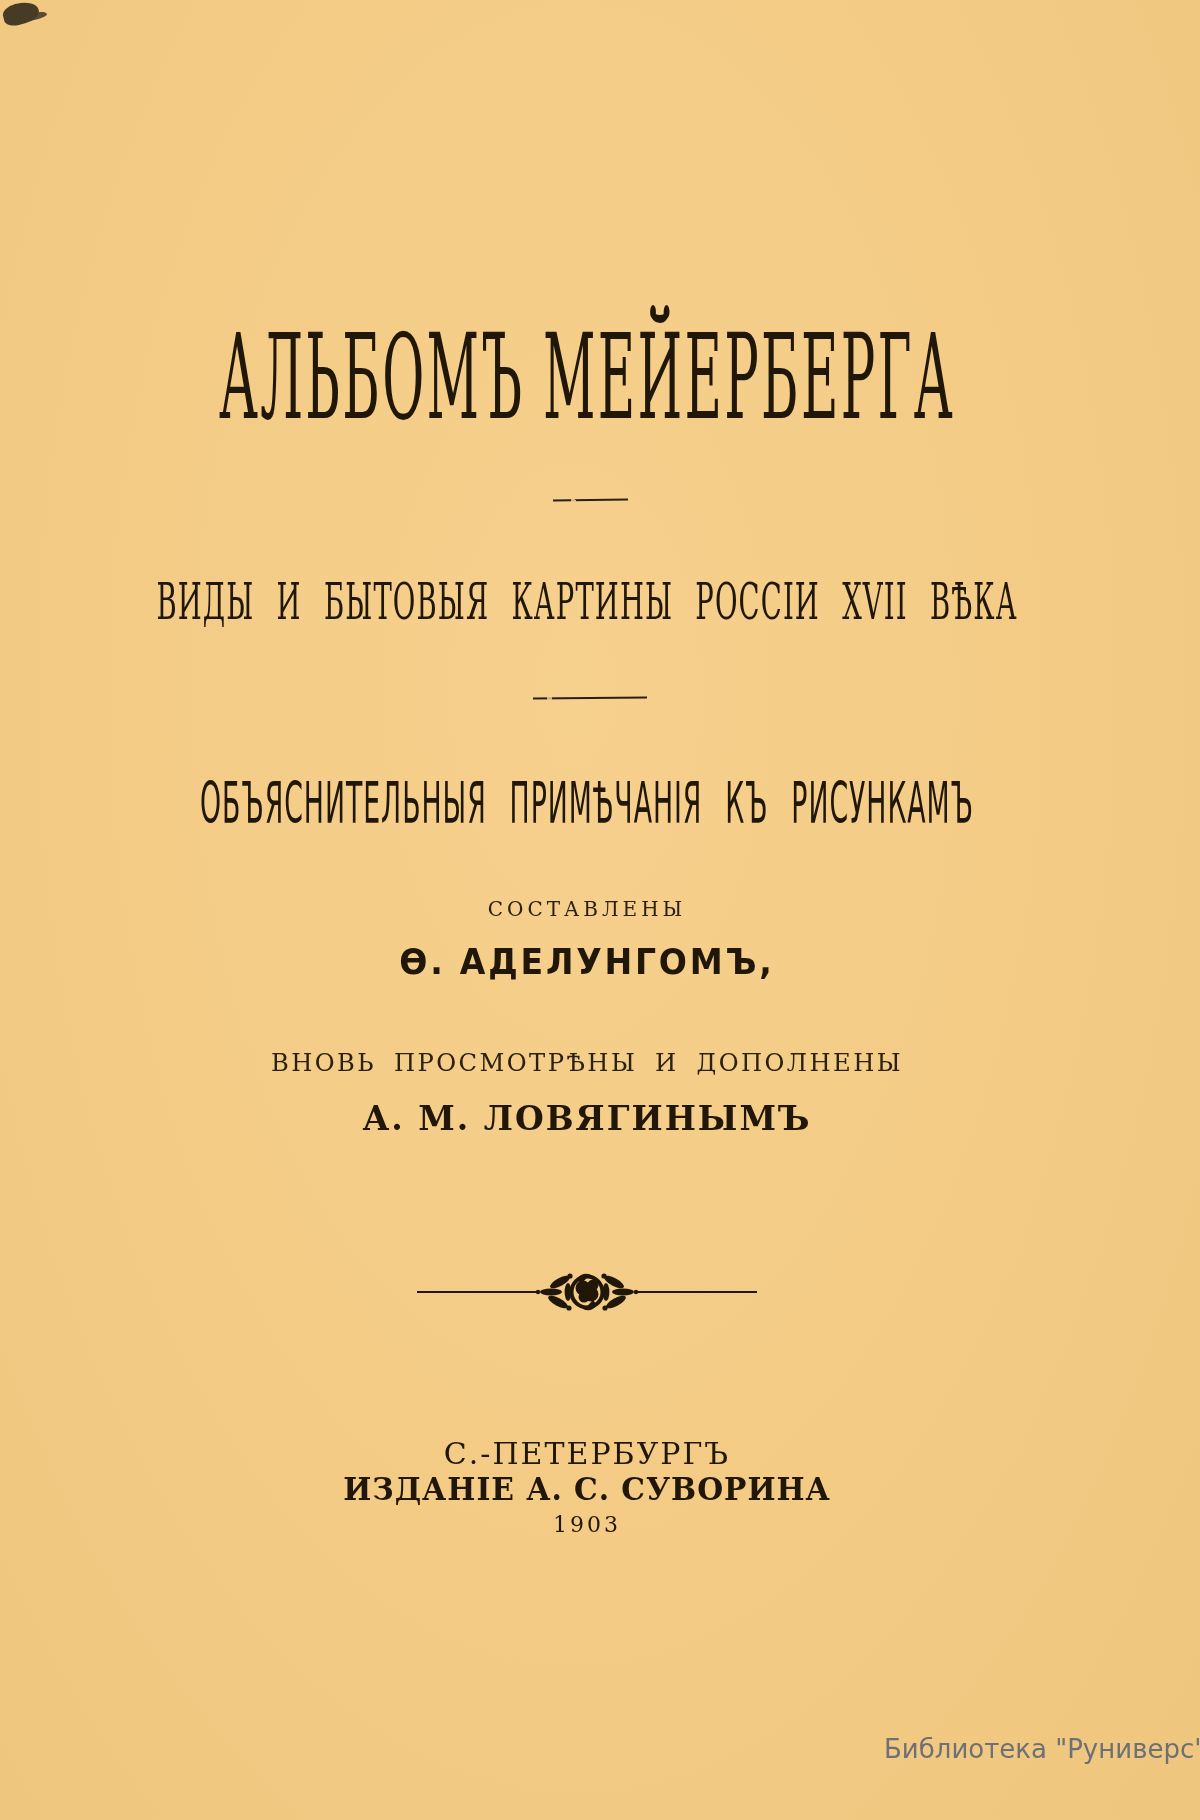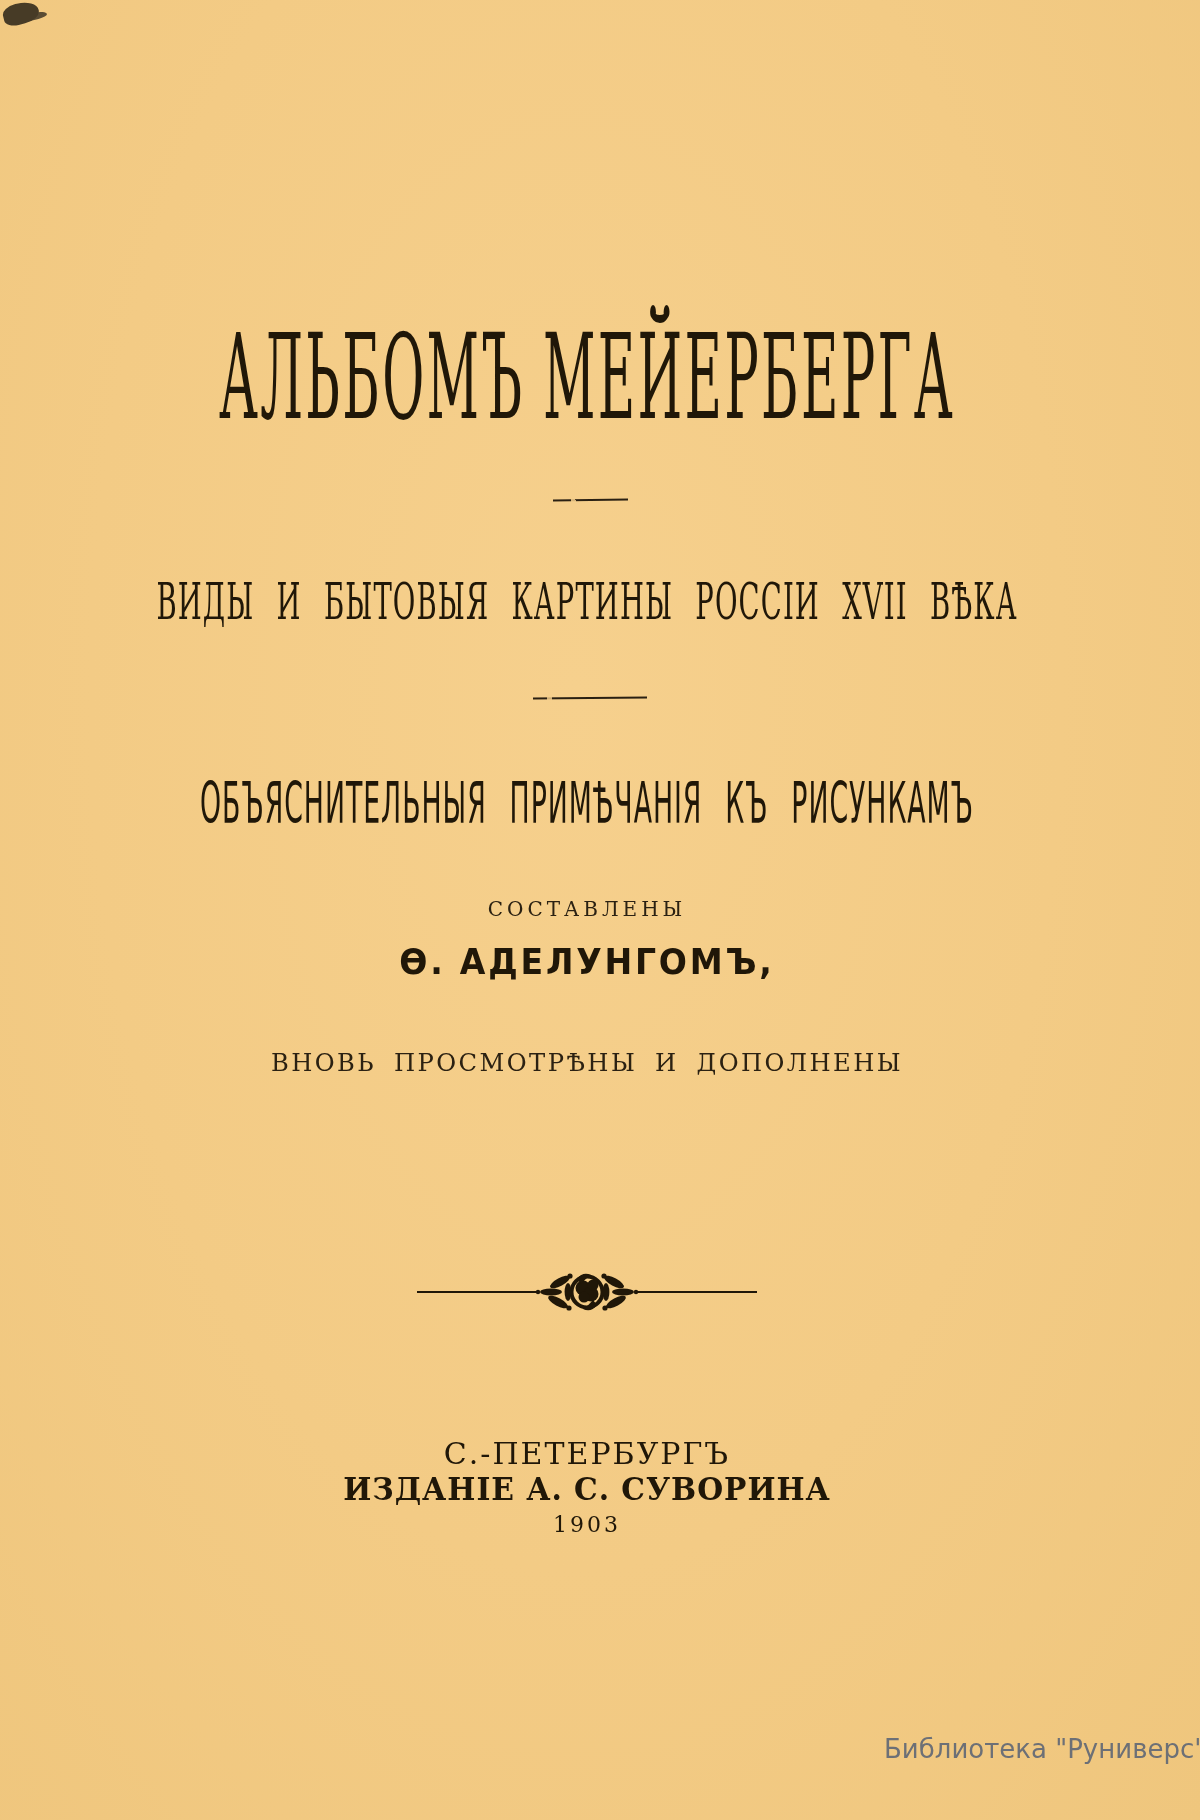--- a/index.html
+++ b/index.html
@@ -97,20 +97,21 @@
   <div class="rule rule-2"></div>
 
   <div class="line centered section-title">ОБЪЯСНИТЕЛЬНЫЯ ПРИМѢЧАНІЯ КЪ РИСУНКАМЪ</div>
 
   <div class="line centered compiled-label">СОСТАВЛЕНЫ</div>
 
   <div class="line centered compiler-name">Ѳ. АДЕЛУНГОМЪ,</div>
 
   <div class="line centered revised-label">ВНОВЬ ПРОСМОТРѢНЫ И ДОПОЛНЕНЫ</div>
 
+  <div class="line centered reviser-name">А. М. ЛОВЯГИНЫМЪ</div>
 
   <div class="ornament">
     <svg width="340" height="52" viewBox="0 0 340 52" aria-hidden="true">
       <g fill="#201708" stroke="none">
         <rect x="0" y="24" width="122" height="2"></rect>
         <rect x="218" y="24" width="122" height="2"></rect>
         <circle cx="170" cy="25" r="15.5" fill="none" stroke="#201708" stroke-width="4"></circle>
         <circle cx="166" cy="21" r="7.5"></circle>
         <circle cx="174" cy="27" r="7.5"></circle>
         <circle cx="176" cy="18" r="5.5"></circle>

